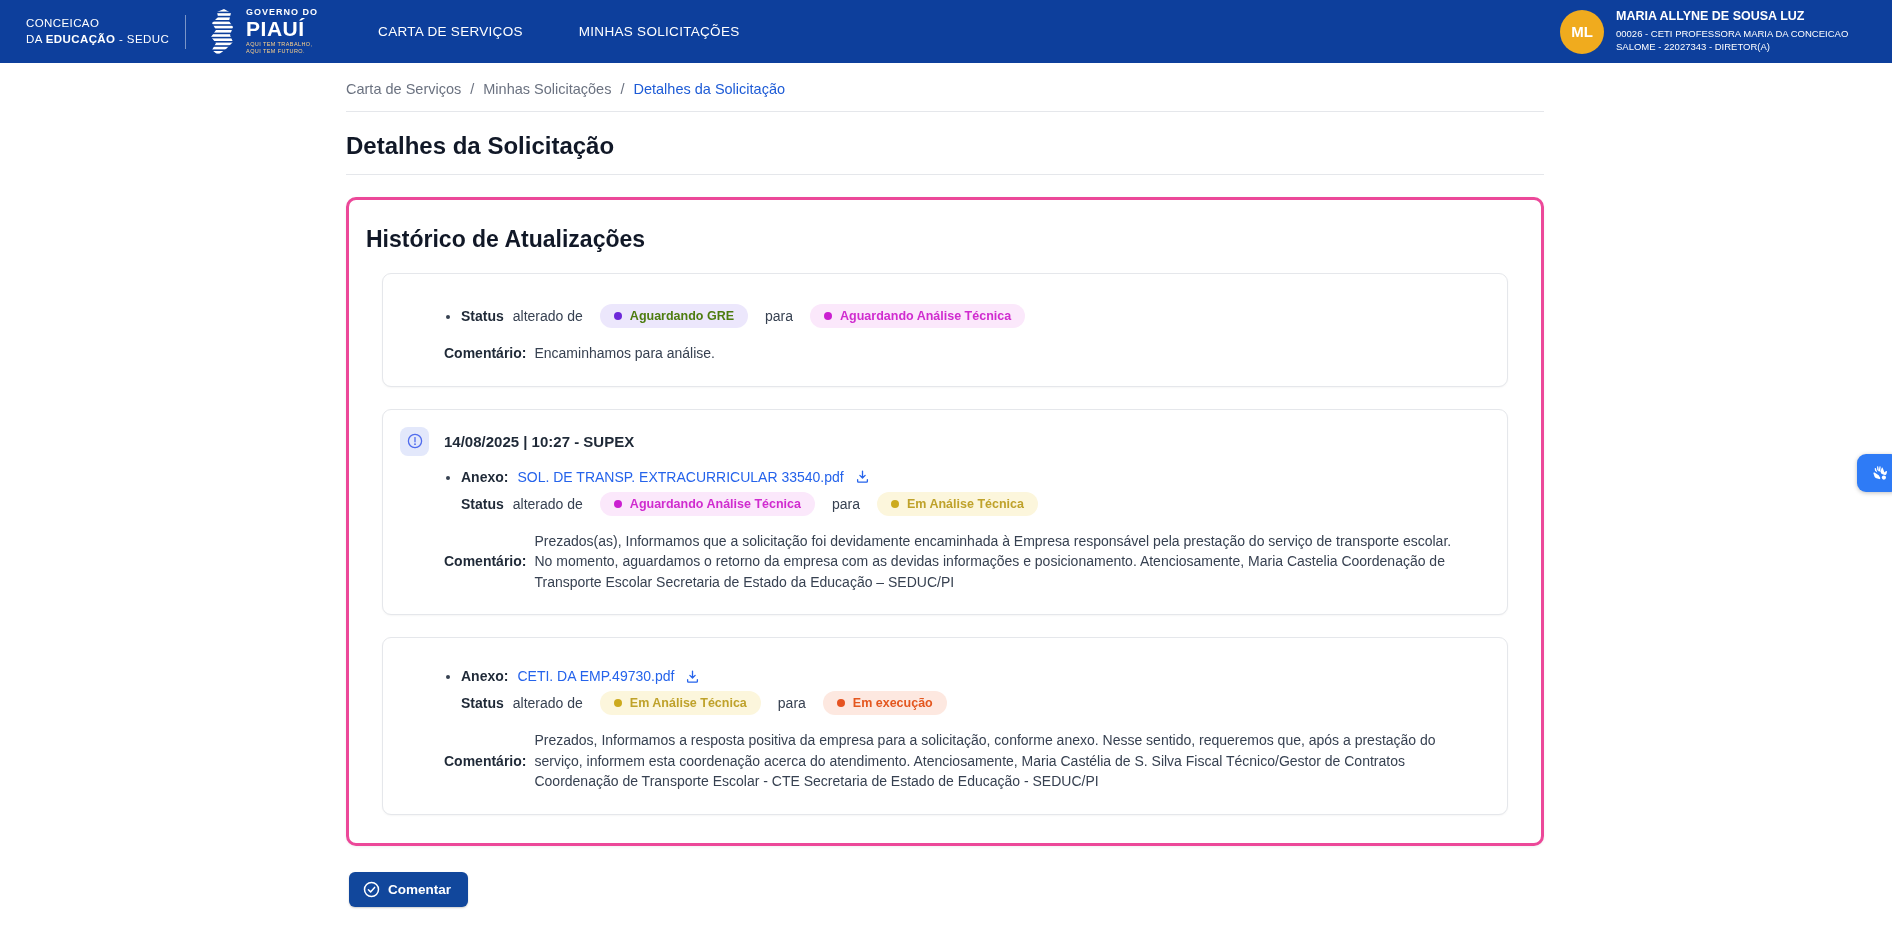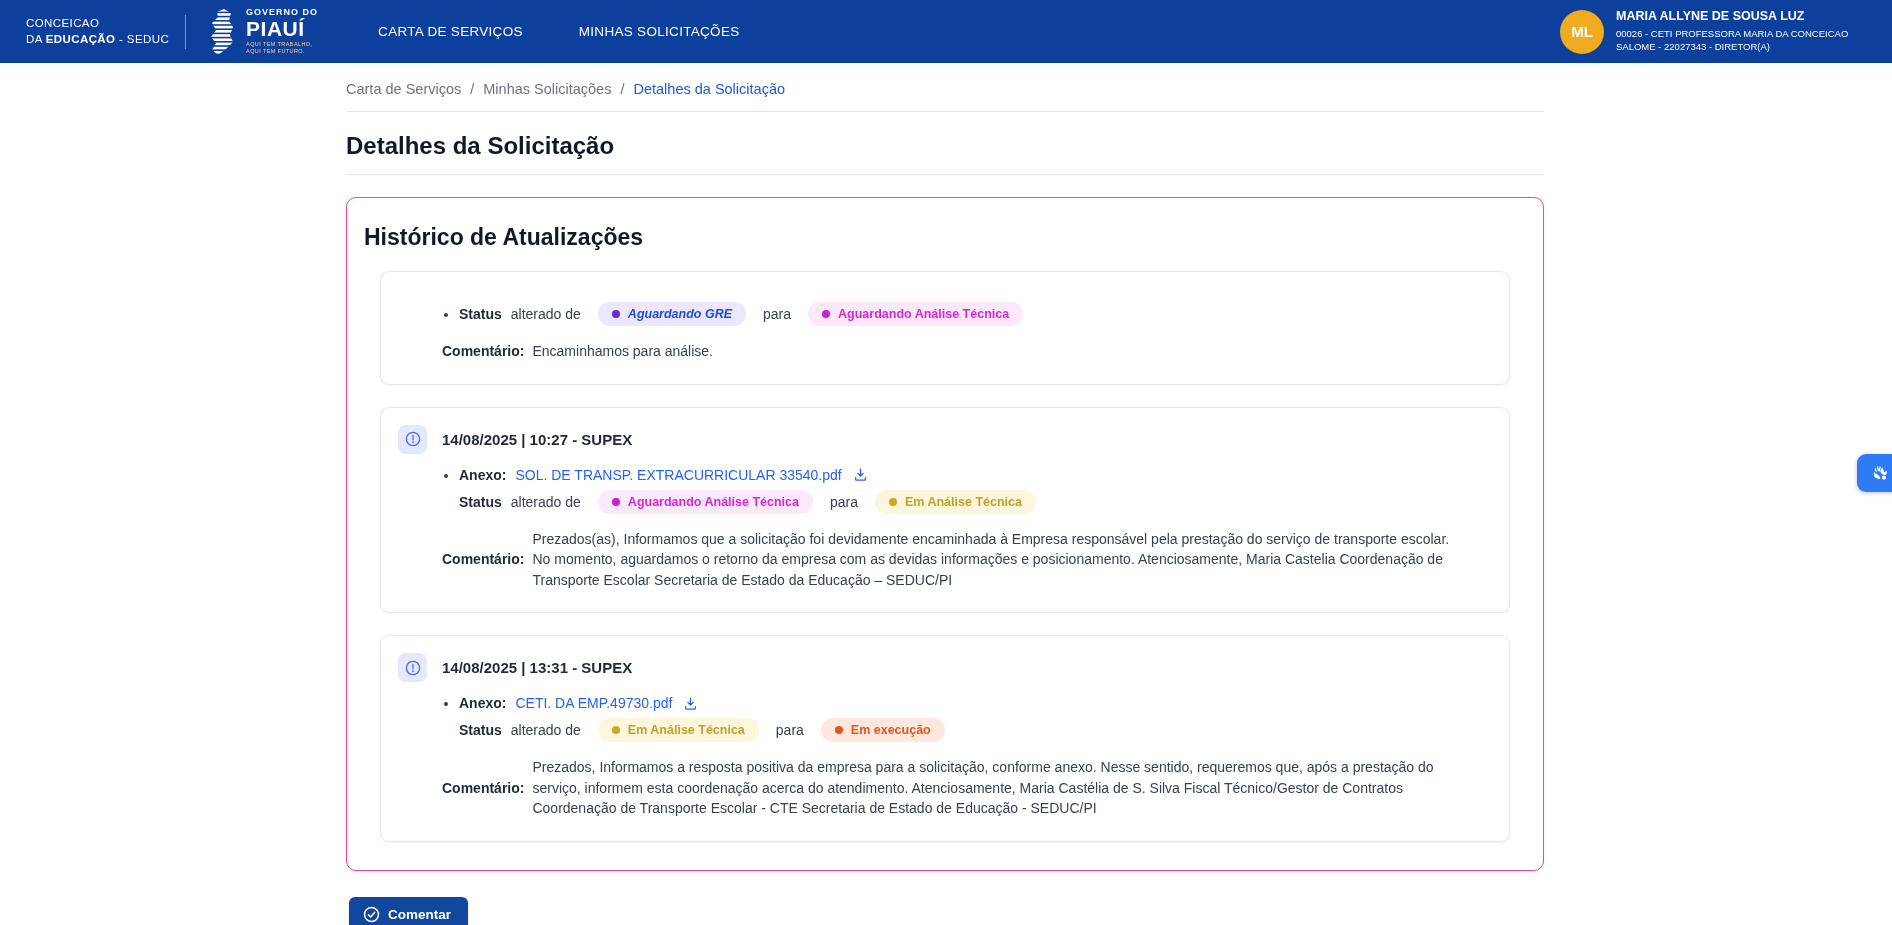--- a/index.html
+++ b/index.html
@@ -28,21 +28,21 @@
 
   
   .container { width:1198px; margin:0 0 0 346px; padding-top:18px; }
   .breadcrumb { font-size:14.5px; color:#6b7280; display:flex; gap:9px; align-items:center; }
   .breadcrumb .crumb { cursor:pointer; }
   .breadcrumb .active { color:#1d5bd6; }
   .rule { border:none; border-top:1px solid #e5e7eb; margin:14px 0 0; }
   .page-title { font-size:24px; font-weight:bold; color:#111827; margin:20px 0 0; }
 
   
-  .history-card { margin-top:22px; border:1px solid #ec4899; border-radius:10px;
+  .history-card { margin-top:22px; border:3px solid #ec4899; border-radius:10px;
     box-shadow:0 1px 3px rgba(0,0,0,.06); padding:20px 33px 28px; background:#fff; }
   .history-title { font-size:23px; font-weight:bold; color:#111827; margin:6px 0 20px -16px; }
 
   .entry { border:1px solid #e5e7eb; border-radius:9px; box-shadow:0 1px 2px rgba(0,0,0,.04);
     padding:17px 40px 22px 17px; background:#fff; }
   .entry + .entry { margin-top:22px; }
   .entry-head { display:flex; align-items:center; gap:15px; }
   .entry-icon { width:29px; height:29px; border-radius:8px; background:#e3e8fb;
     display:flex; align-items:center; justify-content:center; flex:0 0 29px; }
   .entry-date { font-size:15px; font-weight:bold; color:#1f2937; }
@@ -51,21 +51,21 @@
   .entry-body li { font-size:14px; color:#374151; }
   .line { display:flex; align-items:center; gap:9px; flex-wrap:nowrap; }
   .status-line { margin-top:7px; }
   .lbl { font-weight:bold; color:#1f2937; }
   .file-link { color:#2563eb; text-decoration:none; cursor:pointer; }
   .dl-icon { margin-left:2px; cursor:pointer; display:inline-block; vertical-align:-2px; }
 
   .badge { display:inline-flex; align-items:center; gap:8px; border-radius:999px;
     padding:5px 14px; font-size:12.5px; font-weight:bold; margin:0 8px; white-space:nowrap; }
   .badge .dot { width:8px; height:8px; border-radius:50%; display:inline-block; }
-  .badge-purple { background:#ece7fc; color:#1d4ed8;font-style:italic; } .badge-purple .dot { background:#6d28d9; }
+  .badge-purple { background:#ece7fc; color:#4d7c0f; } .badge-purple .dot { background:#6d28d9; }
   .badge-pink   { background:#fbe8fb; color:#d02ccf; } .badge-pink .dot   { background:#cb1fd1; }
   .badge-yellow { background:#fcf6dc; color:#bfa22b;align-items:center; } .badge-yellow .dot { background:#ccaa1e; }
   .badge-orange { background:#fde8e0; color:#e4571f; } .badge-orange .dot { background:#e65321; }
 
   .comment-row { display:flex; align-items:center; margin-top:15px; }
   .comment-label { font-weight:bold; color:#1f2937; font-size:14px; flex:0 0 82px; }
   .comment-text { font-size:14px; color:#374151; line-height:1.47; max-width:938px; margin-left:8px; }
 
   
   .comment-btn { margin:26px 0 0 3px; background:#11479c; color:#fff; border:none;
@@ -207,30 +207,20 @@
           </li>
         </ul>
         <div class="comment-row">
           <div class="comment-label">Comentário:</div>
           <div class="comment-text">Prezados(as), Informamos que a solicitação foi devidamente encaminhada à Empresa responsável pela prestação do serviço de transporte escolar. No momento, aguardamos o retorno da empresa com as devidas informações e posicionamento. Atenciosamente, Maria Castelia Coordenação de Transporte Escolar Secretaria de Estado da Educação – SEDUC/PI</div>
         </div>
       </div>
     </div>
 
     <div class="entry">
-      <div class="entry-head">
-        <div class="entry-icon">
-          <svg width="16" height="16" viewBox="0 0 16 16">
-              <circle cx="8" cy="8" r="6.6" fill="none" stroke="#4f6bed" stroke-width="1.3"></circle>
-              <line x1="8" y1="4.6" x2="8" y2="8.8" stroke="#4f6bed" stroke-width="1.3" stroke-linecap="round"></line>
-              <circle cx="8" cy="11.2" r=".9" fill="#4f6bed"></circle>
-            </svg>
-        </div>
-        <div class="entry-date">14/08/2025 | 13:31 - SUPEX</div>
-      </div>
       <div class="entry-body">
         <ul>
           <li>
             <span class="line">
               <span class="lbl">Anexo:</span>
               <a class="file-link">CETI. DA EMP.49730.pdf</a>
               <svg class="dl-icon" width="15" height="15" viewBox="0 0 16 16">
                   <path d="M8 2.2v7.2M5.2 6.8 8 9.6l2.8-2.8" fill="none" stroke="#2563eb" stroke-width="1.4" stroke-linecap="round" stroke-linejoin="round"></path>
                   <path d="M2.8 11.4v1.6a.9.9 0 0 0 .9.9h8.6a.9.9 0 0 0 .9-.9v-1.6" fill="none" stroke="#2563eb" stroke-width="1.4" stroke-linecap="round"></path>
                 </svg>

